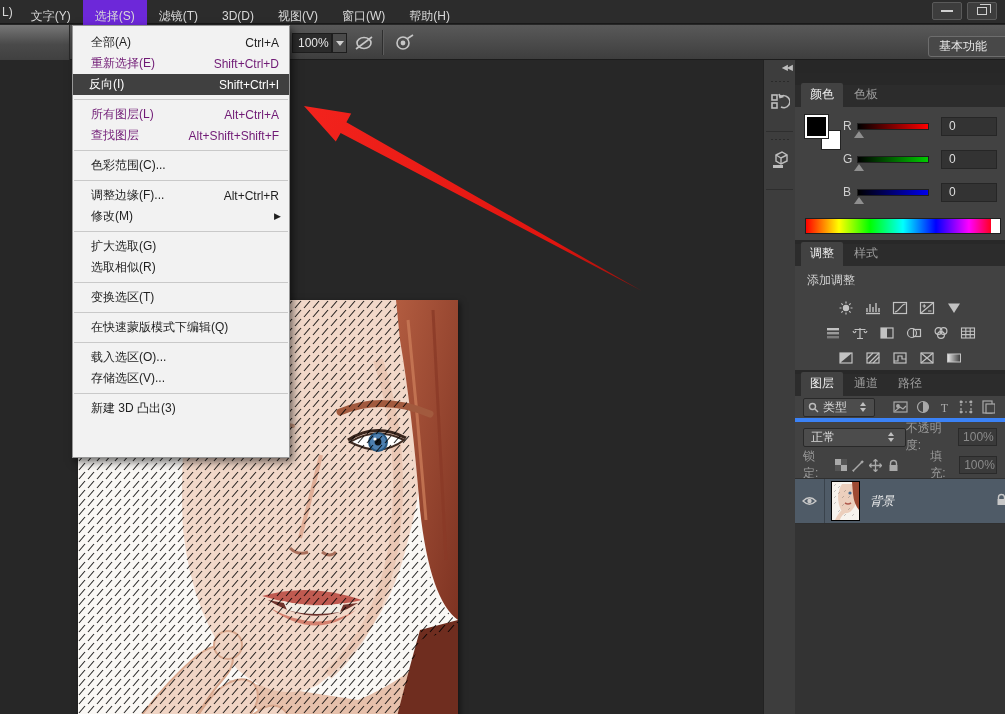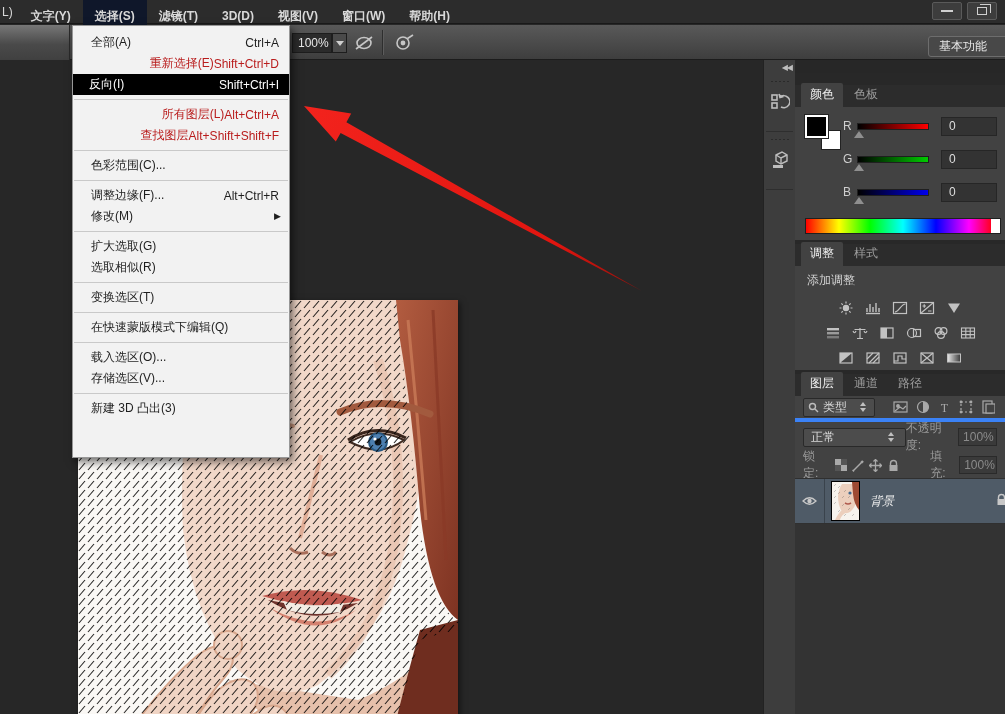--- a/index.html
+++ b/index.html
@@ -5,22 +5,22 @@
   * { margin:0; padding:0; box-sizing:border-box; }
   html,body { background:#111; }
   #app {
     position:relative; width:1005px; height:714px; overflow:hidden;
     font-family:"Liberation Sans","DejaVu Sans",sans-serif;
     font-size:12px; color:#d6d6d6; background:#272727;
   }
   
   #menubar { position:absolute; left:0; top:0; width:1005px; height:24px;
     background:#2c2c2c; border-bottom:1px solid #191919; display:flex; align-items:stretch; }
-  .mb-item { display:flex; align-items:center; padding:16px 12px; color:#d8d8d8; cursor:default;font-weight:bold; }
-  .mb-item.active { background:#0f172a; }
+  .mb-item { display:flex; align-items:center; padding:16px 12px; color:#d8d8d8; cursor:default; }
+  .mb-item.active { background:#6d28d9; }
   .mb-partial { display:flex; align-items:center; padding:0 6px 0 2px; color:#d8d8d8; }
   .win-btns { position:absolute; right:8px; top:2px; display:flex; gap:5px; }
   .win-btn { width:30px; height:18px; background:#3d3d3d; border:1px solid #5a5a5a; border-radius:2px;
     display:flex; align-items:center; justify-content:center; }
   .glyph-min { width:12px; height:2px; background:#d0d0d0; }
   .glyph-restore { position:relative; width:10px; height:8px; border:1px solid #d0d0d0; background:#3d3d3d; }
   .glyph-restore:before { content:""; position:absolute; left:2px; top:-4px; width:10px; height:8px;
     border:1px solid #d0d0d0; border-bottom:none; border-left:none; }
   
   #optionsbar { position:absolute; left:0; top:25px; width:1005px; height:35px;
@@ -37,22 +37,22 @@
   #workspace-btn { position:absolute; left:928px; top:36px; width:84px; height:21px;
     background:#484848; border:1px solid #6d6d6d; border-radius:3px; color:#e8e8e8;
     display:flex; align-items:center; justify-content:flex-start; padding-left:10px; }
   
   #select-menu { position:absolute; left:72px; top:25px; width:218px; height:433px;
     background:#f2f2f2; border:1px solid #979797; box-shadow:3px 4px 8px rgba(0,0,0,.55);
     padding-top:6px; color:#1e1e1e; z-index:30; }
   .mi { height:21px; display:flex; align-items:center; padding:0 10px 0 18px; position:relative; }
   .mi .lab { flex:1; }
   .mi .sc { color:#1e1e1e; }
-  .mi.disabled, .mi.disabled .sc { color:#b91c1c;text-align:right; }
-  .mi.hl { background:#000000; color:#fff;padding-left:16px; }
+  .mi.disabled, .mi.disabled .sc { color:#701a75; }
+  .mi.hl { background:#404040; color:#fff;padding-left:16px; }
   .mi.hl .sc { color:#fff; }
   .msep { height:1px; background:#c9c9c9; margin:4px 1px; }
   .sub-arrow { position:absolute; right:8px; top:5px; font-size:9px; color:#1e1e1e; }
   
   #canvas { position:absolute; left:0; top:60px; width:763px; height:654px; background:#272727; }
   #document { position:absolute; left:78px; top:240px; width:380px; height:474px; background:#faf8f5;
     box-shadow:2px 2px 6px rgba(0,0,0,.5); }
   #arrow-overlay { position:absolute; left:0; top:0; width:1005px; height:714px; pointer-events:none; z-index:40; }
   
   #dockstrip { position:absolute; left:763px; top:60px; width:32px; height:654px; background:#3d3d3d; border-left:1px solid #222; }

